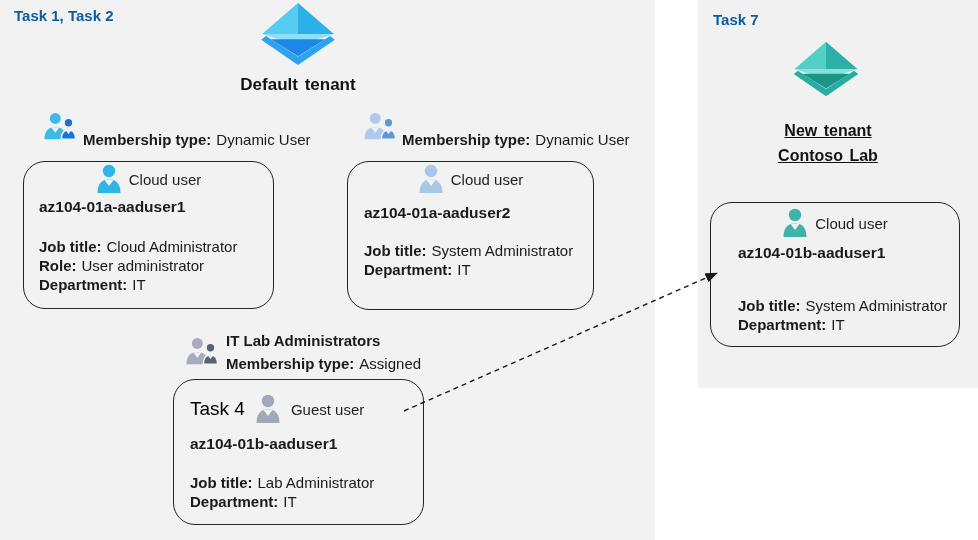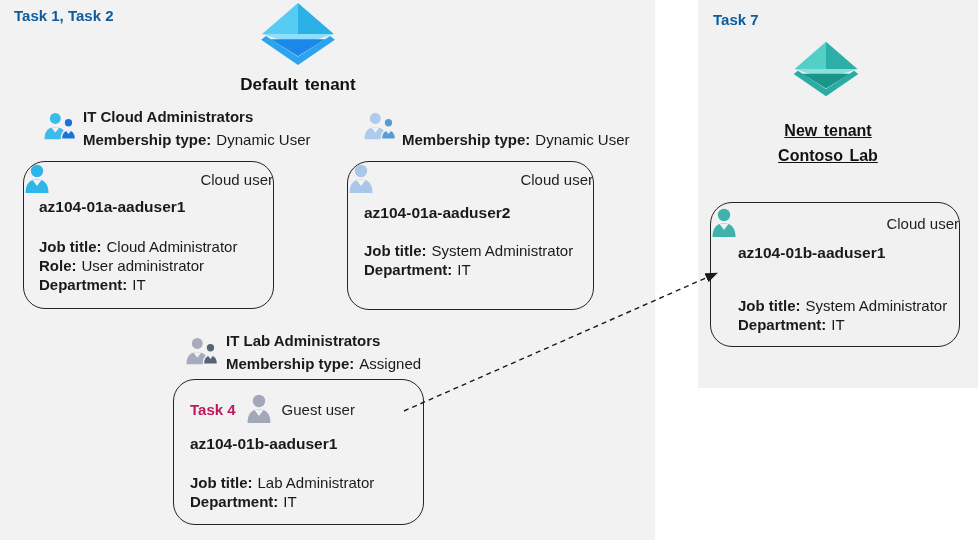--- a/index.html
+++ b/index.html
@@ -12,24 +12,24 @@
   .tenant-icon{position:absolute;}
   .tenant-title{position:absolute;font-weight:bold;font-size:17px;color:#121212;text-align:center;
                 white-space:nowrap;word-spacing:2px;}
   .tenant-title.small{font-size:16px;text-decoration:underline;}
   .group-icon{position:absolute;}
   .group-title{position:absolute;font-weight:bold;font-size:15px;white-space:nowrap;}
   .kv{white-space:nowrap;font-size:15px;}
   .kv b{margin-right:5px;}
   .group-kv{position:absolute;}
   .card{position:absolute;border:1.4px solid #242424;border-radius:22px;background:transparent;}
-  .card-header{position:absolute;left:0;right:0;display:flex;align-items:center;justify-content:space-between;
+  .card-header{position:absolute;left:0;right:0;display:flex;align-items:center;justify-content:center;
                gap:7px;font-size:15px;color:#1f1f1f;}
   .card-header.left-align{justify-content:flex-start;padding-left:16px;gap:10px;}
-  .card-header .tasktag{font-weight:bold;font-size:15px;color:#be185d;}
+  .card-header .tasktag{font-weight:normal;font-size:19px;color:#000000;}
   .username{position:absolute;font-weight:bold;font-size:15.5px;white-space:nowrap;}
   .details{position:absolute;line-height:19px;}
   #arrow-overlay{position:absolute;left:0;top:0;pointer-events:none;}
 </style>
 </head>
 <body>
 
 <div id="canvas">
 
   <div class="region region-left"></div>
@@ -52,21 +52,20 @@
   <div class="group-icon" style="left:44px;top:111px;">
     <svg width="32" height="30" viewBox="0 0 34 30">
       <circle cx="12" cy="7" r="5.8" fill="#3bbbe9"></circle>
       <path d="M0.5,29 C0.5,19.5 5.5,16 12,16 C18.5,16 23.5,19.5 23.5,29 Z" fill="#3bbbe9"></path>
       <polygon points="7.6,16.2 16.4,16.2 12,22.3" fill="#f2f2f2"></polygon>
       <circle cx="26" cy="11.5" r="4.7" stroke-width="1.6" fill="#1a73d8" stroke="#f2f2f2"></circle>
       <path d="M18.5,29 C18.5,21.5 21.8,19.2 26,19.2 C30.2,19.2 33.5,21.5 33.5,29 Z" stroke-width="1.6" fill="#1a73d8" stroke="#f2f2f2"></path>
       <polygon points="23,19.6 29,19.6 26,23.6" fill="#f2f2f2"></polygon>
     </svg>
   </div>
-  <div class="group-title" style="left:83px;top:108px;">IT Cloud Administrators</div>
   <div class="group-kv kv" style="left:83px;top:131px;">
     <b>Membership type:</b><span>Dynamic User</span>
   </div>
 
   <div class="group-icon" style="left:364px;top:111px;">
     <svg width="32" height="30" viewBox="0 0 34 30">
       <circle cx="12" cy="7" r="5.8" fill="#adcbec"></circle>
       <path d="M0.5,29 C0.5,19.5 5.5,16 12,16 C18.5,16 23.5,19.5 23.5,29 Z" fill="#adcbec"></path>
       <polygon points="7.6,16.2 16.4,16.2 12,22.3" fill="#f2f2f2"></polygon>
       <circle cx="26" cy="11.5" r="4.7" stroke-width="1.6" fill="#5b9bd5" stroke="#f2f2f2"></circle>

